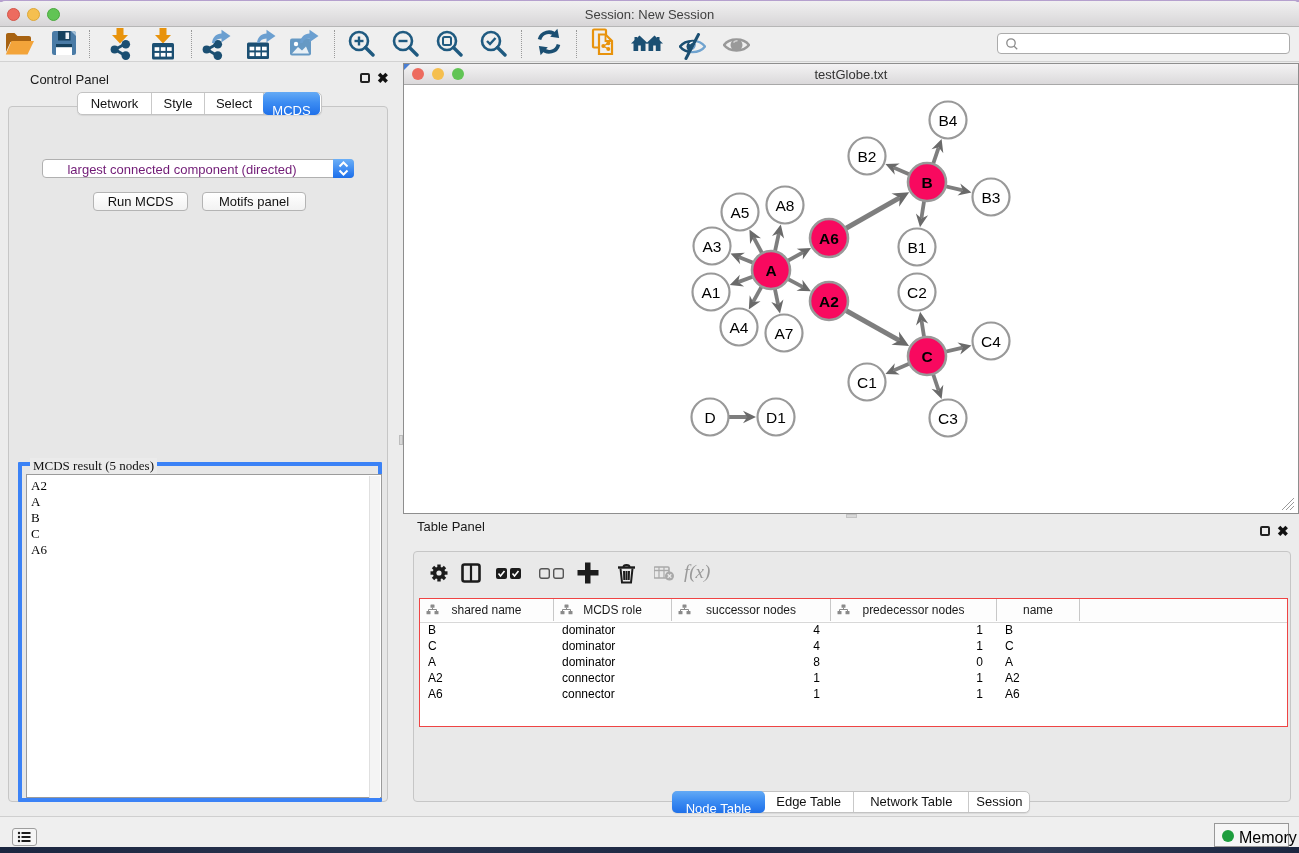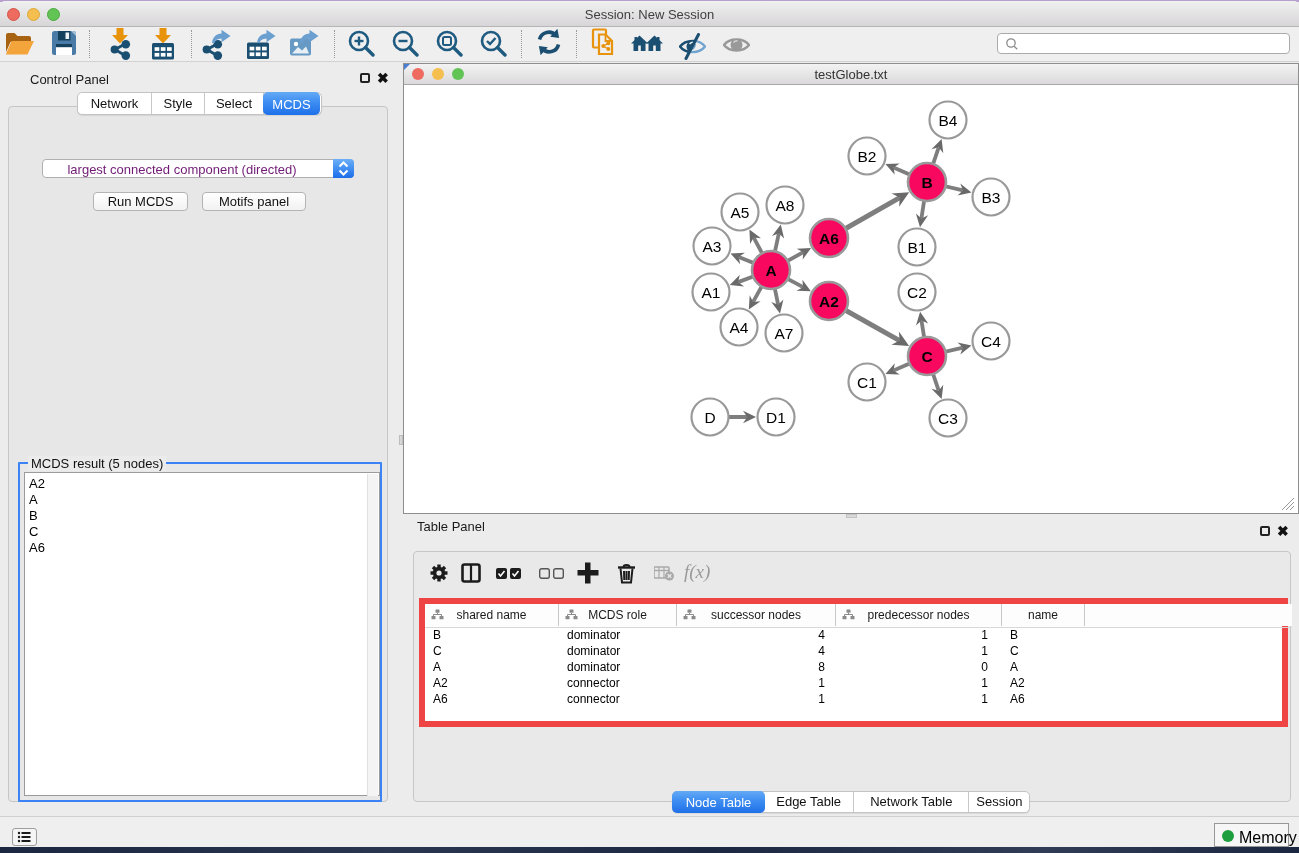--- a/index.html
+++ b/index.html
@@ -19,35 +19,35 @@
 .tbi { position:absolute; top:2px; }
 #searchbox { position:absolute; left:997px; top:6px; width:293px; height:21px; background:#fff; border:1px solid #ababab; border-radius:4px; }
 
 #cpanel { left:0; top:63px; width:396px; height:753px; background:#ececec; }
 .ptitle { position:absolute; font-size:13px; color:#1a1a1a; }
 .wicon { position:absolute; font-size:12px; color:#111; }
 .floatbox { position:absolute; width:10px; height:10px; border:2px solid #222; border-radius:2px; }
 .seg { position:absolute; display:flex; height:23px; background:#fff; border:1px solid #c3c3c3; border-radius:5px; box-shadow:0 1px 1px rgba(0,0,0,0.08); }
 .seg div { font-size:13px; color:#111; text-align:center; line-height:21px; border-right:1px solid #c9c9c9; }
 .seg div:last-child { border-right:none; }
-.seg .sel { background:linear-gradient(180deg,#64aaf5 0%,#3d8df2 45%,#1f70e9 100%); color:#fff; border-right:none; margin:-1px; padding:1px; border-radius:5px; height:23px; line-height:23px; }
+.seg .sel { background:linear-gradient(180deg,#64aaf5 0%,#3d8df2 45%,#1f70e9 100%); color:#fff; border-right:none; margin:-1px; padding:7px; border-radius:5px; height:23px; line-height:23px; }
 #tabpane { position:absolute; left:8px; top:43px; width:380px; height:696px; background:#e7e7e7; border:1px solid #c6c6c6; border-radius:4px; }
 .btn { position:absolute; height:19px; background:linear-gradient(180deg,#ffffff,#f2f2f2); border:1px solid #b4b4b4; border-radius:4px; font-size:13px; color:#111; text-align:center; line-height:17px; }
 
 #statusbar { left:0; top:816px; width:1299px; height:31px; background:#efefef; border-top:1px solid #cfcfcf; }
 #darkstrip { left:0; top:847px; width:1299px; height:6px; background:linear-gradient(90deg,#1b2640,#2a3550 30%,#1c2742 55%,#303b56 80%,#1b2640); }
 
 #netwin { left:403px; top:63px; width:896px; height:451px; background:#fff; border:1px solid #8e8e8e; }
 #nettitle { position:absolute; left:0; top:0; width:894px; height:21px;
   background:linear-gradient(180deg,#f4f3f4 0%,#e6e5e6 55%,#dbd9db 100%); border-bottom:1px solid #a8a8a8; }
 .tls { position:absolute; top:4px; width:12px; height:12px; border-radius:50%; }
 
 #tpanel { left:403px; top:519px; width:896px; height:297px; background:#ececec; }
 #tpane { position:absolute; left:10px; top:32px; width:878px; height:251px; background:#e9e9e9; border:1px solid #c6c6c6; border-radius:4px; }
-#ttable { position:absolute; left:5px; top:46px; width:869px; height:129px; background:#fff; border:6px solid #ef4444; }
+#ttable { position:absolute; left:5px; top:46px; width:869px; height:129px; background:#fff; border:1px solid #ef4444; }
 .th { position:absolute; top:0; height:22px; font-size:12px; color:#1a1a1a; border-right:1px solid #c8c8c8; background:#fdfdfd; }
 .td { position:absolute; font-size:12px; color:#000; height:16px; line-height:16px; }
 </style>
 </head>
 <body>
 <div id="page">
 <div class="abs" id="topstrip"></div>
 <div class="abs" id="titlebar">
   <div class="tl" style="left:7px;background:#ed6b5f;border:0.5px solid #d35548;"></div>
   <div class="tl" style="left:27px;background:#f5bf4f;border:0.5px solid #dda738;"></div>
@@ -242,21 +242,21 @@
     <div style="position:absolute;left:0;top:1.5px;font-size:13px;color:#701a75;width:278px;text-align:center;">largest connected component (directed)</div>
     <div style="position:absolute;right:-1px;top:-1px;width:21px;height:19px;border-radius:0 4px 4px 0;background:linear-gradient(180deg,#6cb0f7,#2a7bee 80%,#1e6fe8);">
       <svg width="21" height="19" viewBox="0 0 21 19">
             <path d="M6.5 7.5 L10.5 3.5 L14.5 7.5" fill="none" stroke="#fff" stroke-width="2"></path>
             <path d="M6.5 11.5 L10.5 15.5 L14.5 11.5" fill="none" stroke="#fff" stroke-width="2"></path>
           </svg>
     </div>
   </div>
   <div class="btn" style="left:93px;top:129px;width:95px;">Run MCDS</div>
   <div class="btn" style="left:202px;top:129px;width:104px;">Motifs panel</div>
-  <div style="position:absolute;left:18px;top:399px;width:364px;height:340px;border:2px solid #3b82f6;border-radius:1px;">
+  <div style="position:absolute;left:18px;top:399px;width:364px;height:340px;border:4px solid #3b82f6;border-radius:1px;font-family:Liberation Serif, serif;">
 <div style="position:absolute;left:8px;top:-8px;background:#ebebeb;padding:0 3px;font-size:13px;color:#111;">MCDS result (5 nodes)</div>
 <div style="position:absolute;left:4px;top:8px;width:356px;height:324px;background:#fff;border:1px solid #9b9b9b;">
 <div style="position:absolute;left:4px;top:3px;font-size:13px;line-height:16px;color:#000;">A2<br>A<br>B<br>C<br>A6</div>
 <div style="position:absolute;right:1px;top:1px;width:11px;height:322px;background:#f4f4f4;border-left:1px solid #e0e0e0;"></div>
 </div>
       </div>
 </div>
 <div class="abs" style="left:399px;top:435px;width:4px;height:10px;background:#d8d8d8;border:1px solid #bdbdbd;"></div>
 <div class="abs" style="left:846px;top:514px;width:11px;height:4px;background:#d8d8d8;border:1px solid #c4c4c4;"></div>
 <div class="abs" id="netwin">

